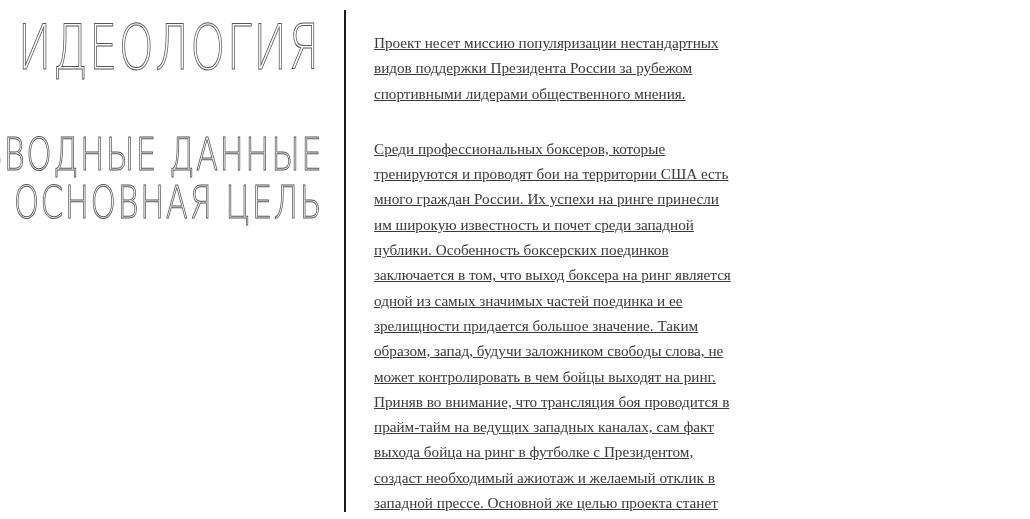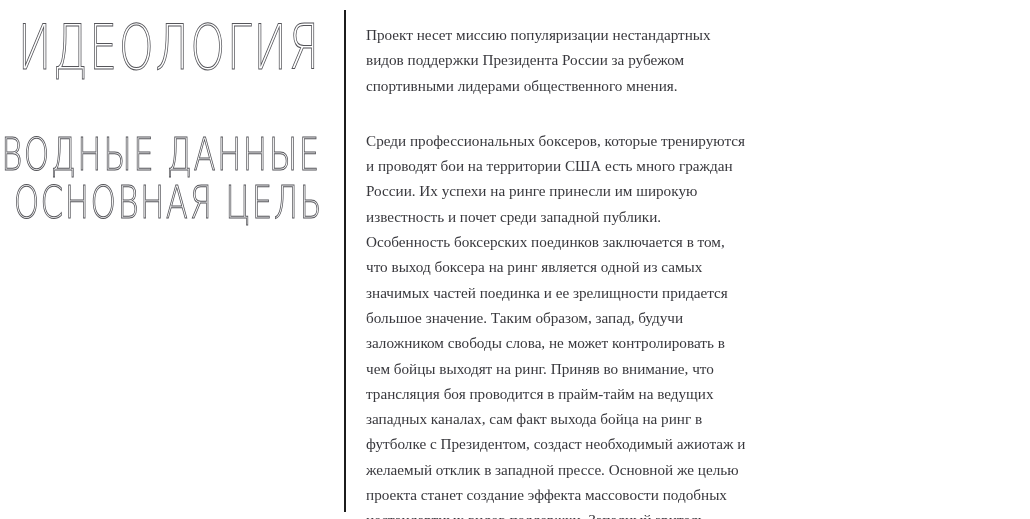--- a/index.html
+++ b/index.html
@@ -16,21 +16,21 @@
     font-family: "Liberation Serif", serif;
   }
 
   
   .left-col {
     position: absolute;
     left: 0;
     top: 0;
     width: 321px;
     height: 519px;
-    text-align: center;
+    text-align: right;
   }
   .display {
     font-family: "DejaVu Sans", sans-serif;
     text-transform: uppercase;
     color: #55555a;
     -webkit-text-fill-color: transparent;
     -webkit-text-stroke: 1px #55555a;
     font-weight: 100;
     white-space: nowrap;
   }
@@ -71,21 +71,22 @@
   .body-col {
     position: absolute;
     left: 366px;
     top: 22px;
     width: 382px;
     color: #38383d;
     font-size: 15.2px;
     line-height: 25.3px;
   }
   .body-col p {
-    margin: 0;
+    margin: 8px;
+    text-decoration: underline;
   }
   .body-col p + p {
     margin-top: 30px;
   }
 </style>
 </head>
 <body>
 
 <div class="page">
 

